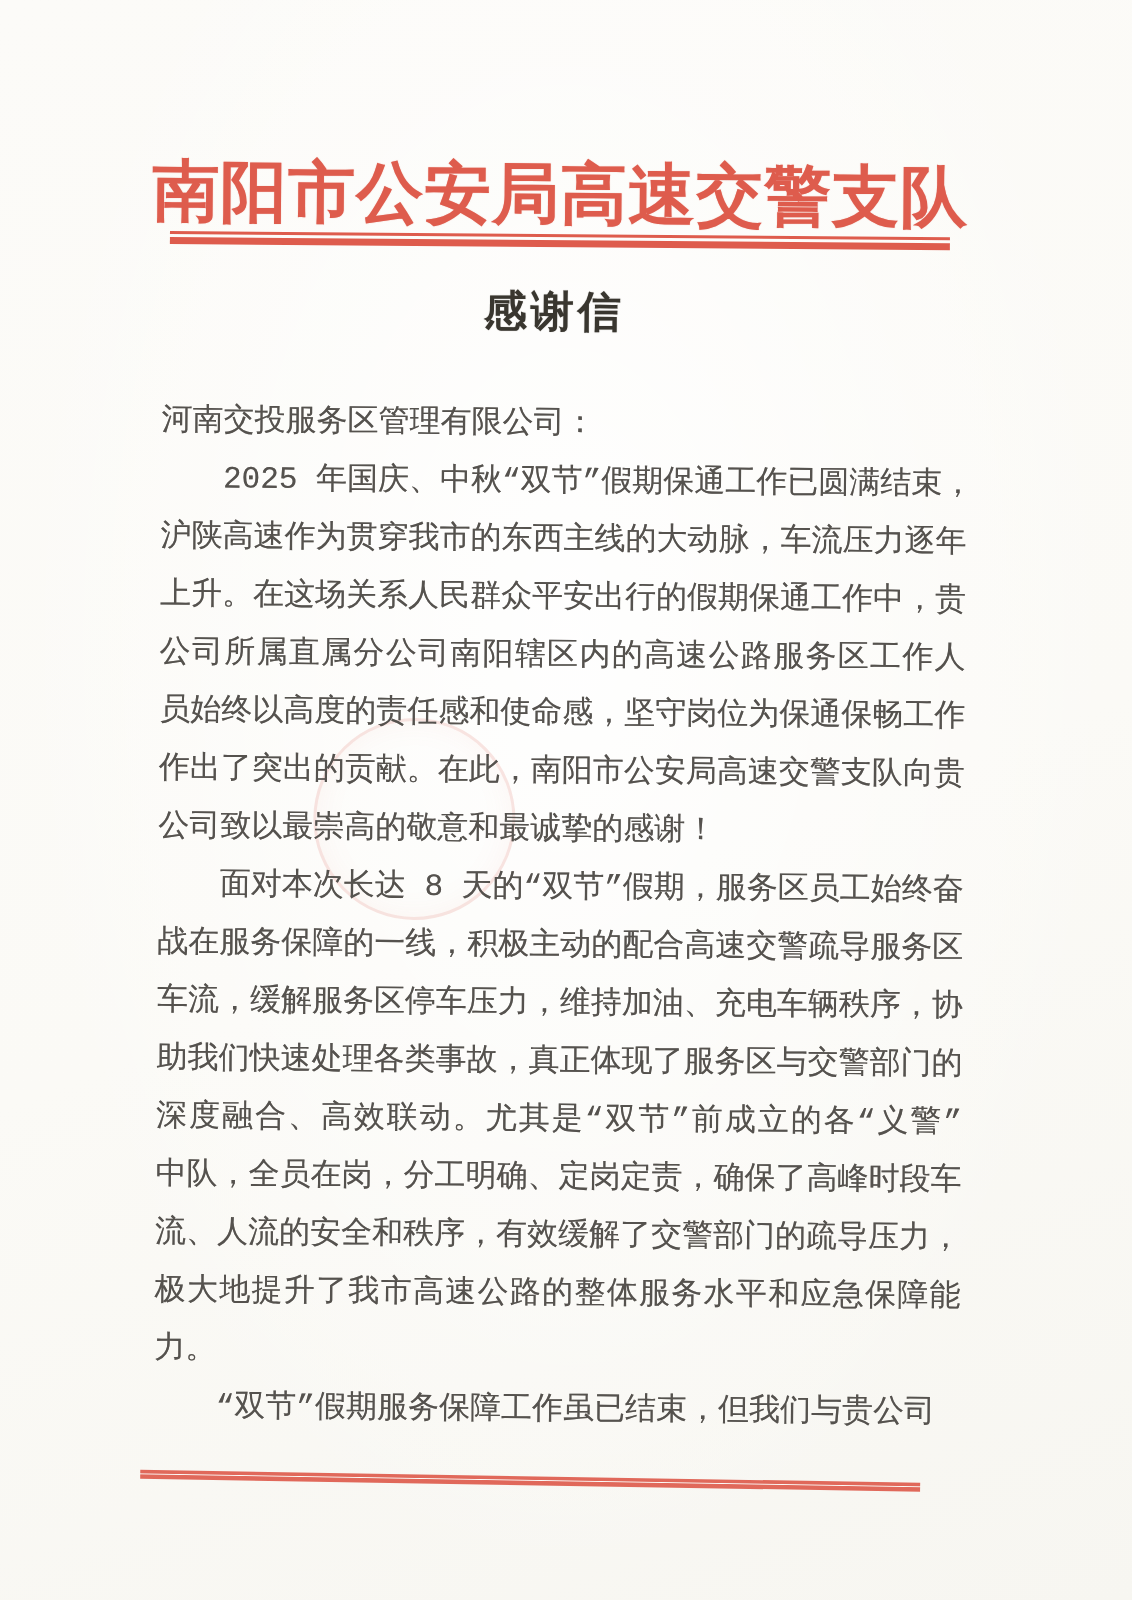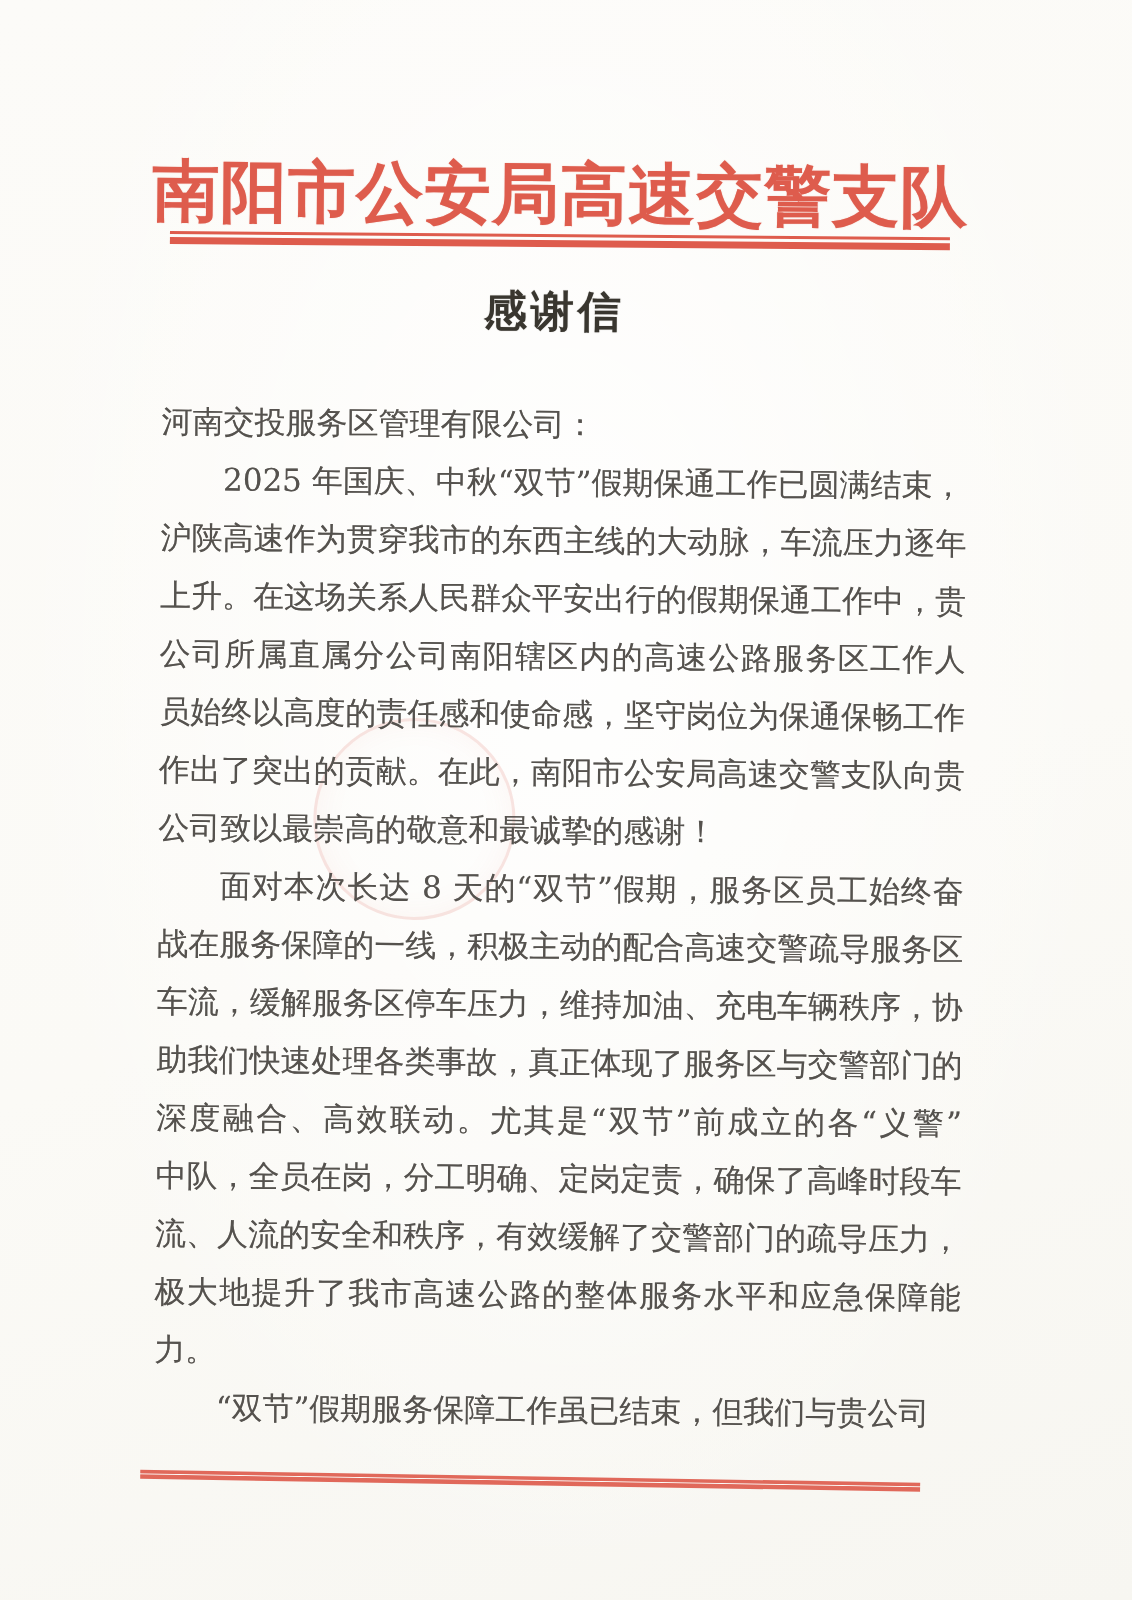--- a/index.html
+++ b/index.html
@@ -13,20 +13,21 @@
     overflow: hidden;
     font-family: "DejaVu Serif", "Liberation Serif", serif;
     background: #f4f3ef;
   }
   .page {
     position: absolute;
     inset: 0;
     background:
       radial-gradient(ellipse at 50% 40%, rgba(255,255,255,0.9) 0%, rgba(255,255,255,0) 70%),
       linear-gradient(160deg, #fcfbf8 0%, #fbfaf6 55%, #f7f6f1 100%);
+    font-family: Liberation Mono, monospace;
   }
   .content {
     position: absolute;
     left: 0; top: 0;
     width: 1132px; height: 1600px;
     transform: rotate(0.45deg);
     transform-origin: 170px 230px;
   }
   .org-title {
     position: absolute;

